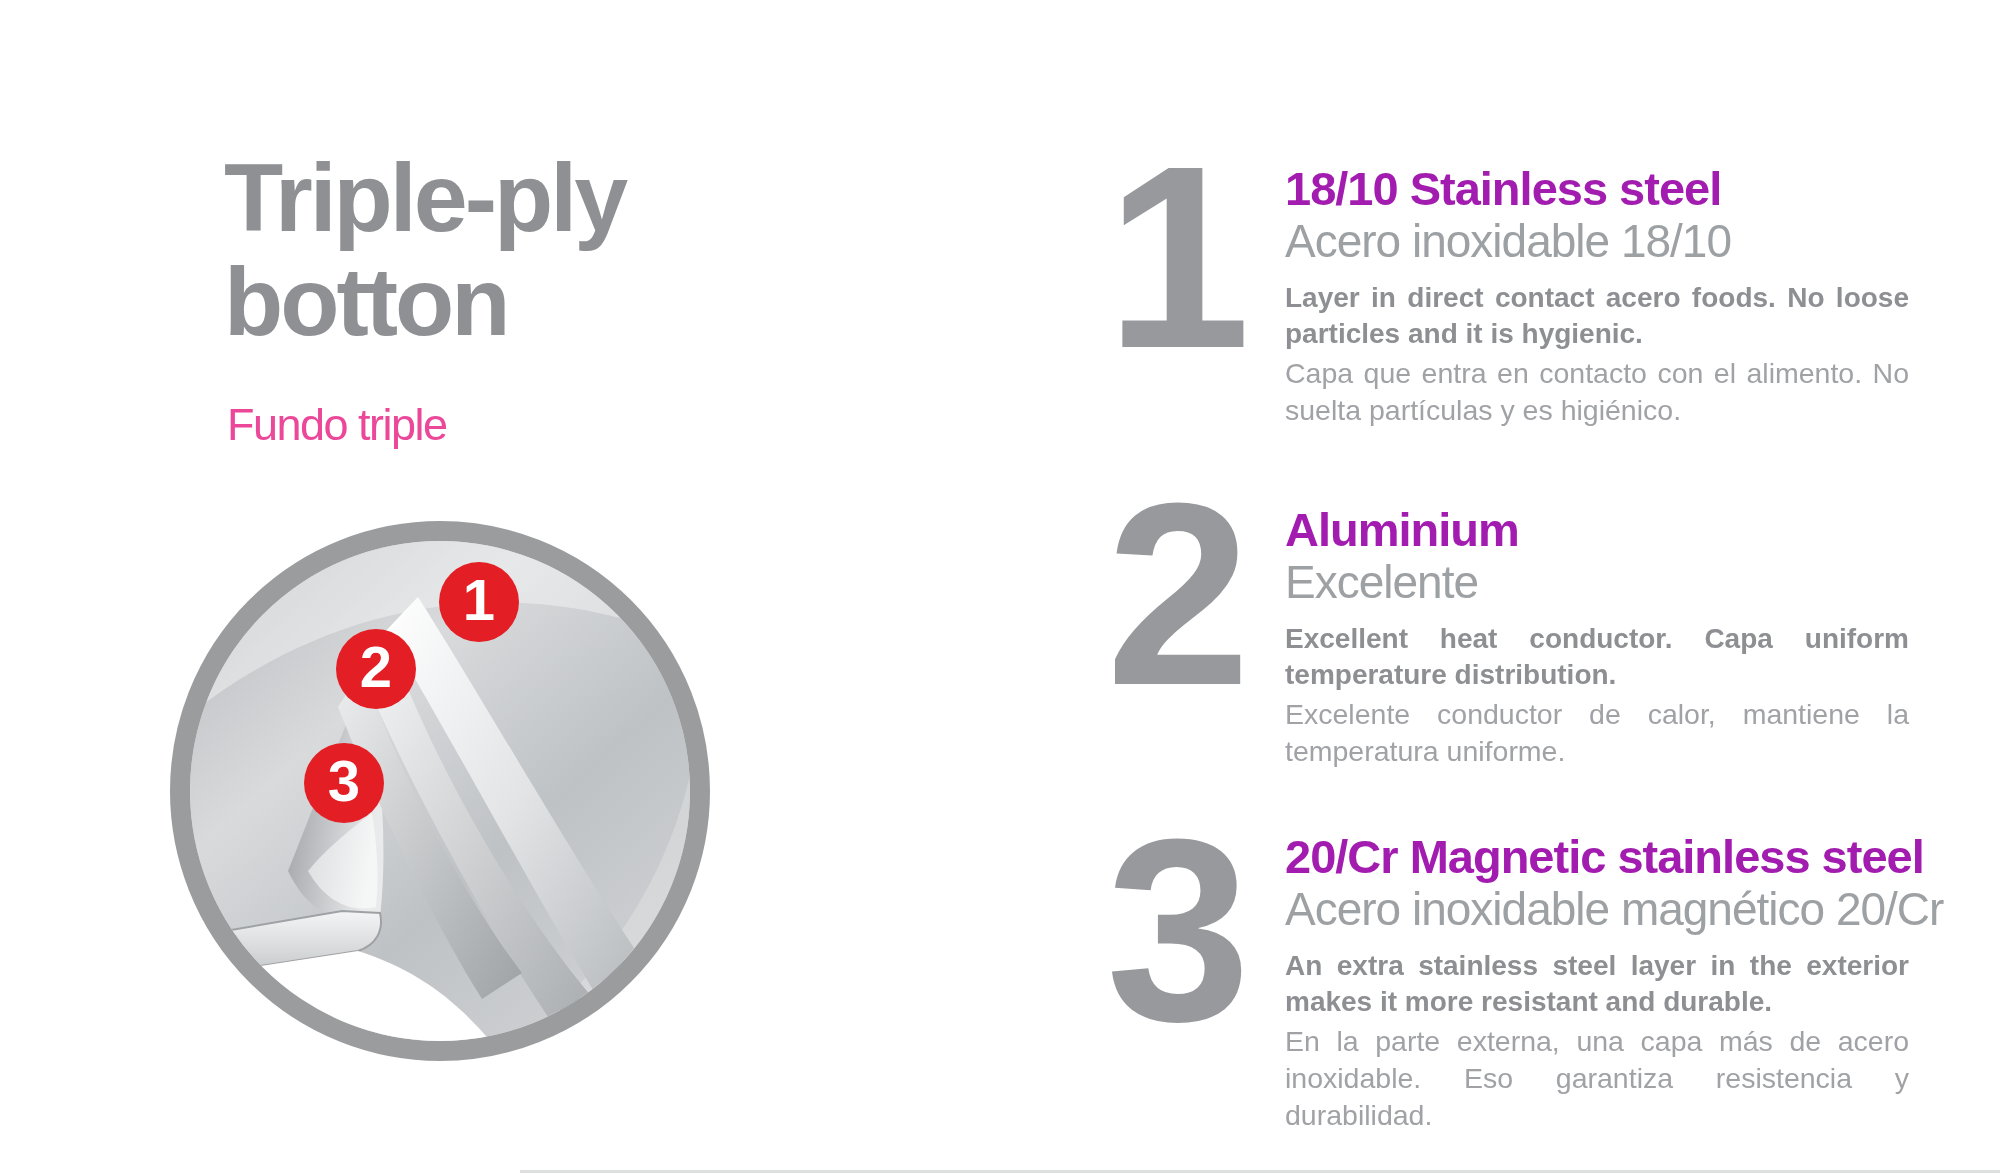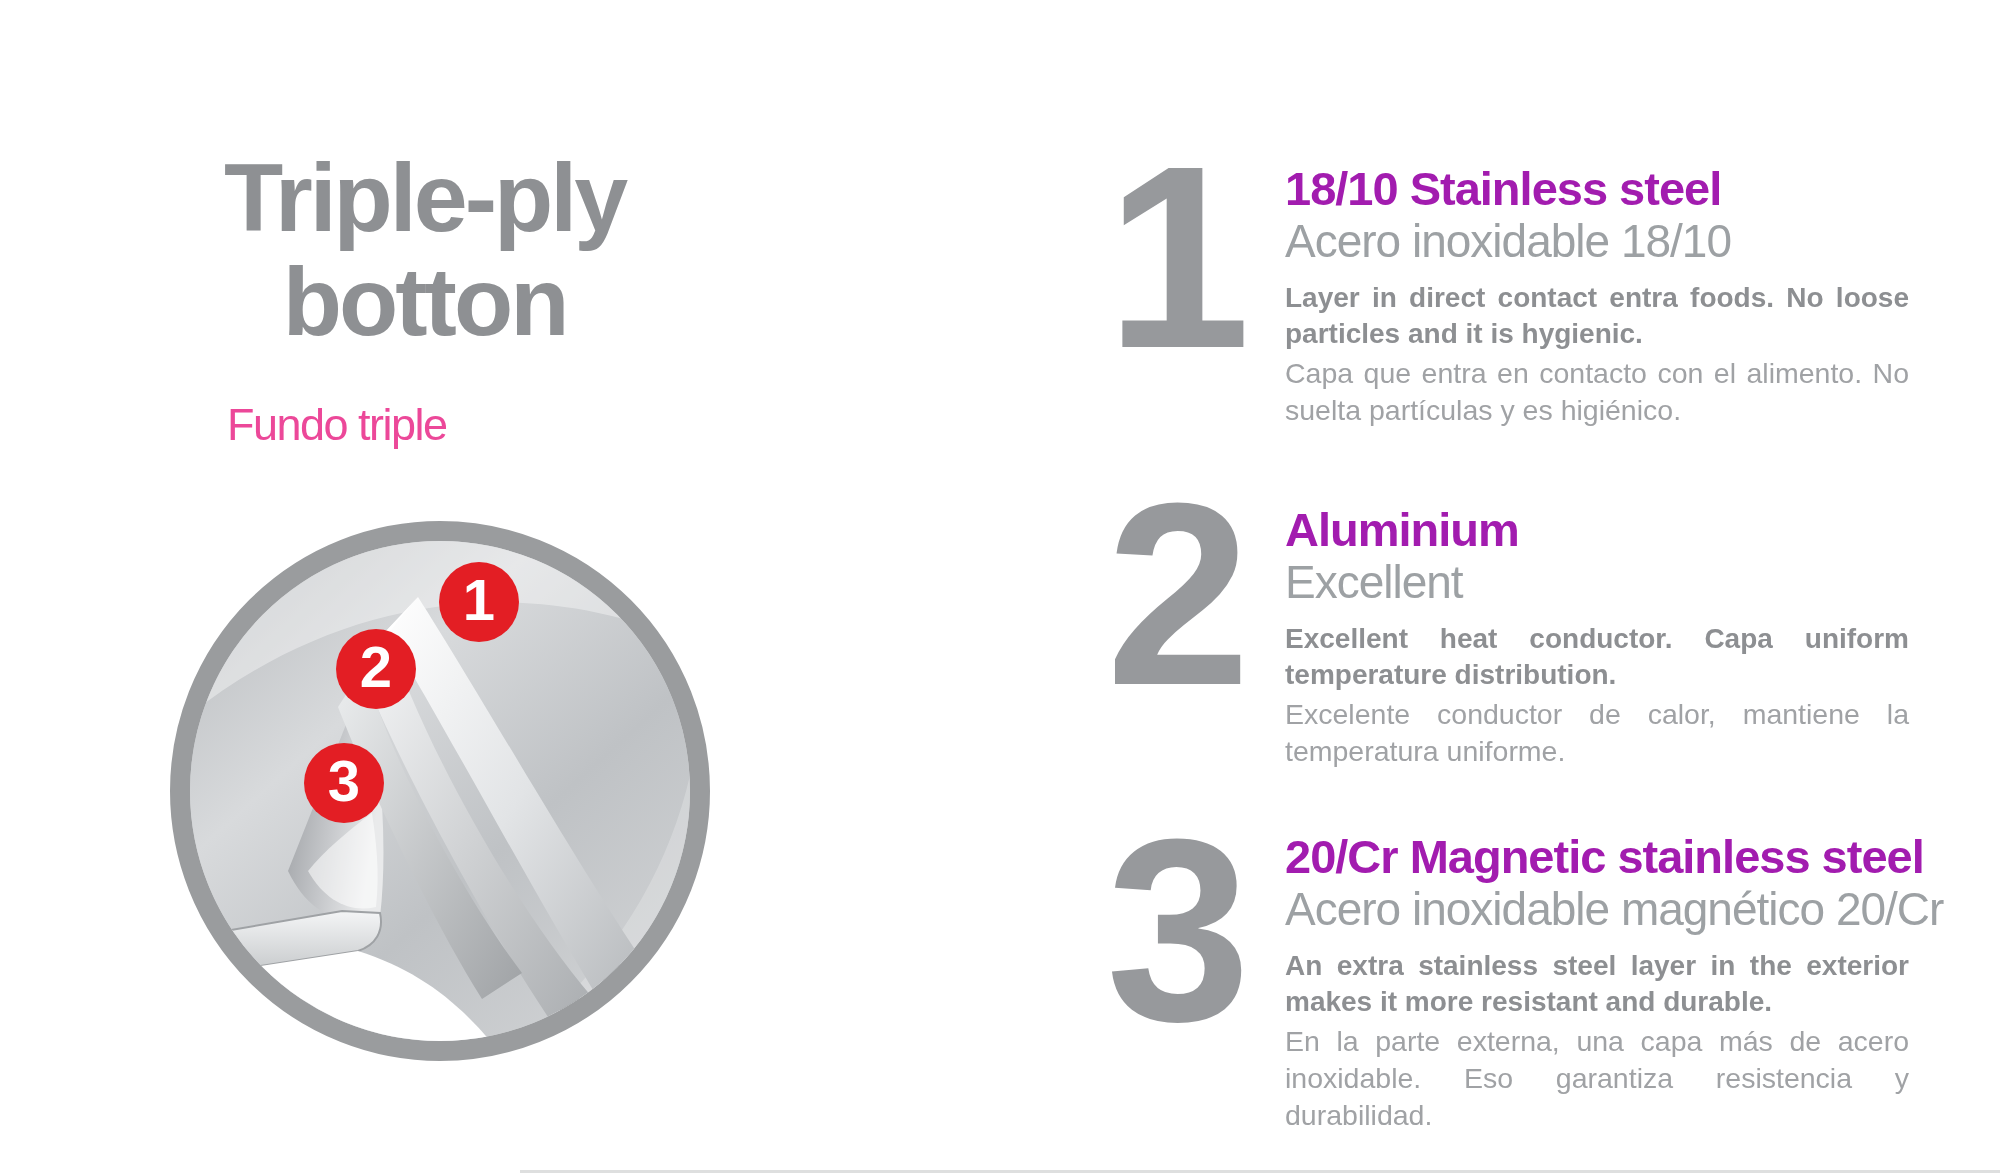--- a/index.html
+++ b/index.html
@@ -5,21 +5,21 @@
   html,body { margin:0; padding:0; background:#ffffff; }
   .canvas {
     position:relative; width:2000px; height:1174px; background:#ffffff;
     font-family:"Liberation Sans", sans-serif; overflow:hidden;
   }
 
   
   .title {
     position:absolute; left:224px; top:146px;
     font-size:97px; font-weight:700; color:#8e9093;
-    line-height:104px; letter-spacing:-3px;text-align:center;
+    line-height:104px; letter-spacing:-3px;
   }
   .subtitle {
     position:absolute; left:227px; top:399px;
     font-size:45px; font-weight:400; color:#ec4899; letter-spacing:-1.5px;text-align:center;
   }
 
   .diagram { position:absolute; left:170px; top:521px; width:540px; height:540px; }
   .ring {
     position:absolute; inset:0; border-radius:50%;
     border:20px solid #9a9c9e; box-sizing:border-box;
@@ -149,28 +149,28 @@
     </div>
     <div class="badge badge-3">
       <span>3</span>
     </div>
   </div>
 
   <div class="sec-num num-1">1</div>
   <div class="sec-text sec-text-1">
     <div class="sec-heading">18/10 Stainless steel</div>
     <div class="sec-sub">Acero inoxidable 18/10</div>
-    <div class="sec-bold">Layer in direct contact entra foods. No loose particles and it is hygienic.</div>
+    <div class="sec-bold">Layer in direct contact acero foods. No loose particles and it is hygienic.</div>
     <div class="sec-reg">Capa que entra en contacto con el alimento. No suelta partículas y es higiénico.</div>
   </div>
 
   <div class="sec-num num-2">2</div>
   <div class="sec-text sec-text-2">
     <div class="sec-heading">Aluminium</div>
-    <div class="sec-sub">Excellent</div>
+    <div class="sec-sub">Excelente</div>
     <div class="sec-bold">Excellent heat conductor. Capa uniform temperature distribution.</div>
     <div class="sec-reg">Excelente conductor de calor, mantiene la temperatura uniforme.</div>
   </div>
 
   <div class="sec-num num-3">3</div>
   <div class="sec-text sec-text-3">
     <div class="sec-heading">20/Cr Magnetic stainless steel</div>
     <div class="sec-sub">Acero inoxidable magnético 20/Cr</div>
     <div class="sec-bold">An extra stainless steel layer in the exterior makes it more resistant and durable.</div>
     <div class="sec-reg">En la parte externa, una capa más de acero inoxidable. Eso garantiza resistencia y durabilidad.</div>

